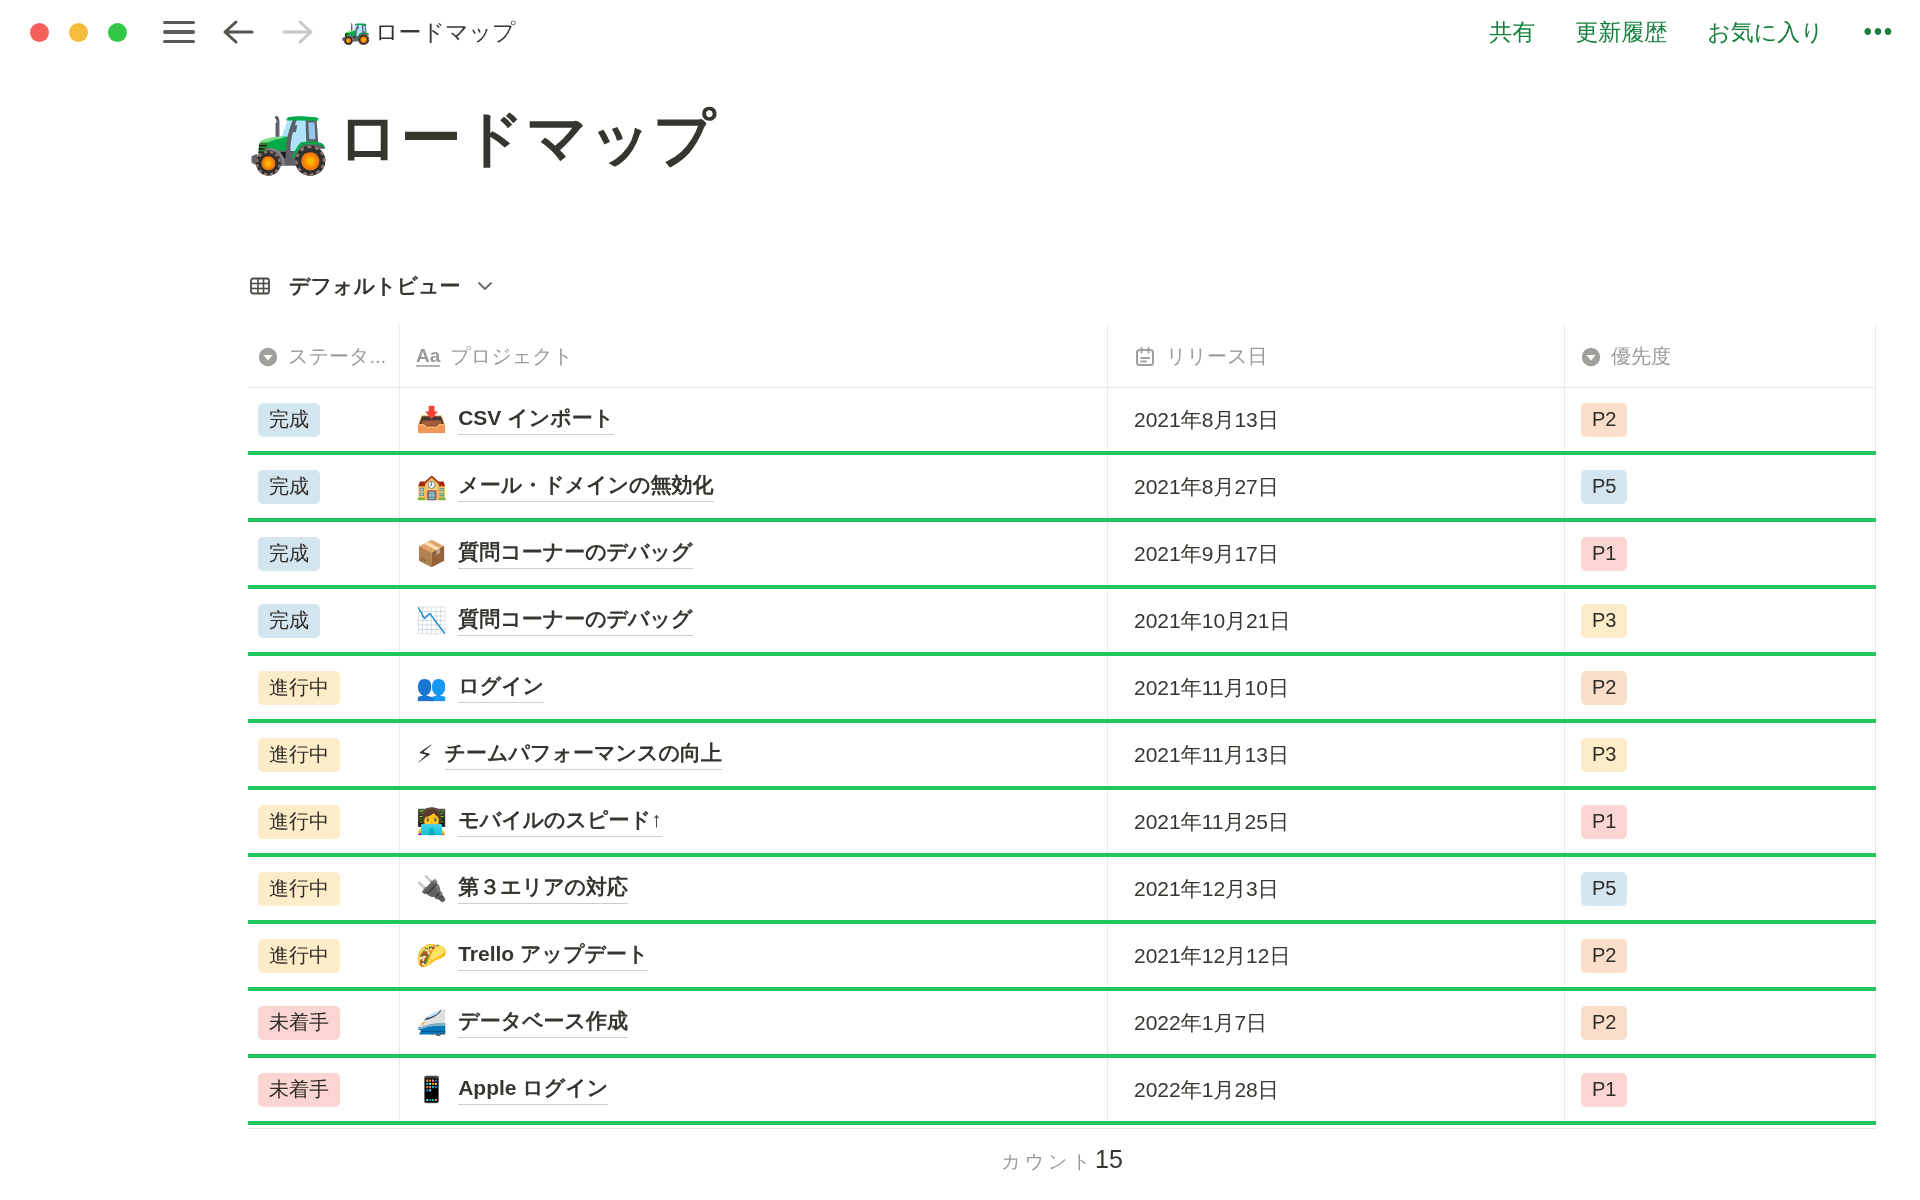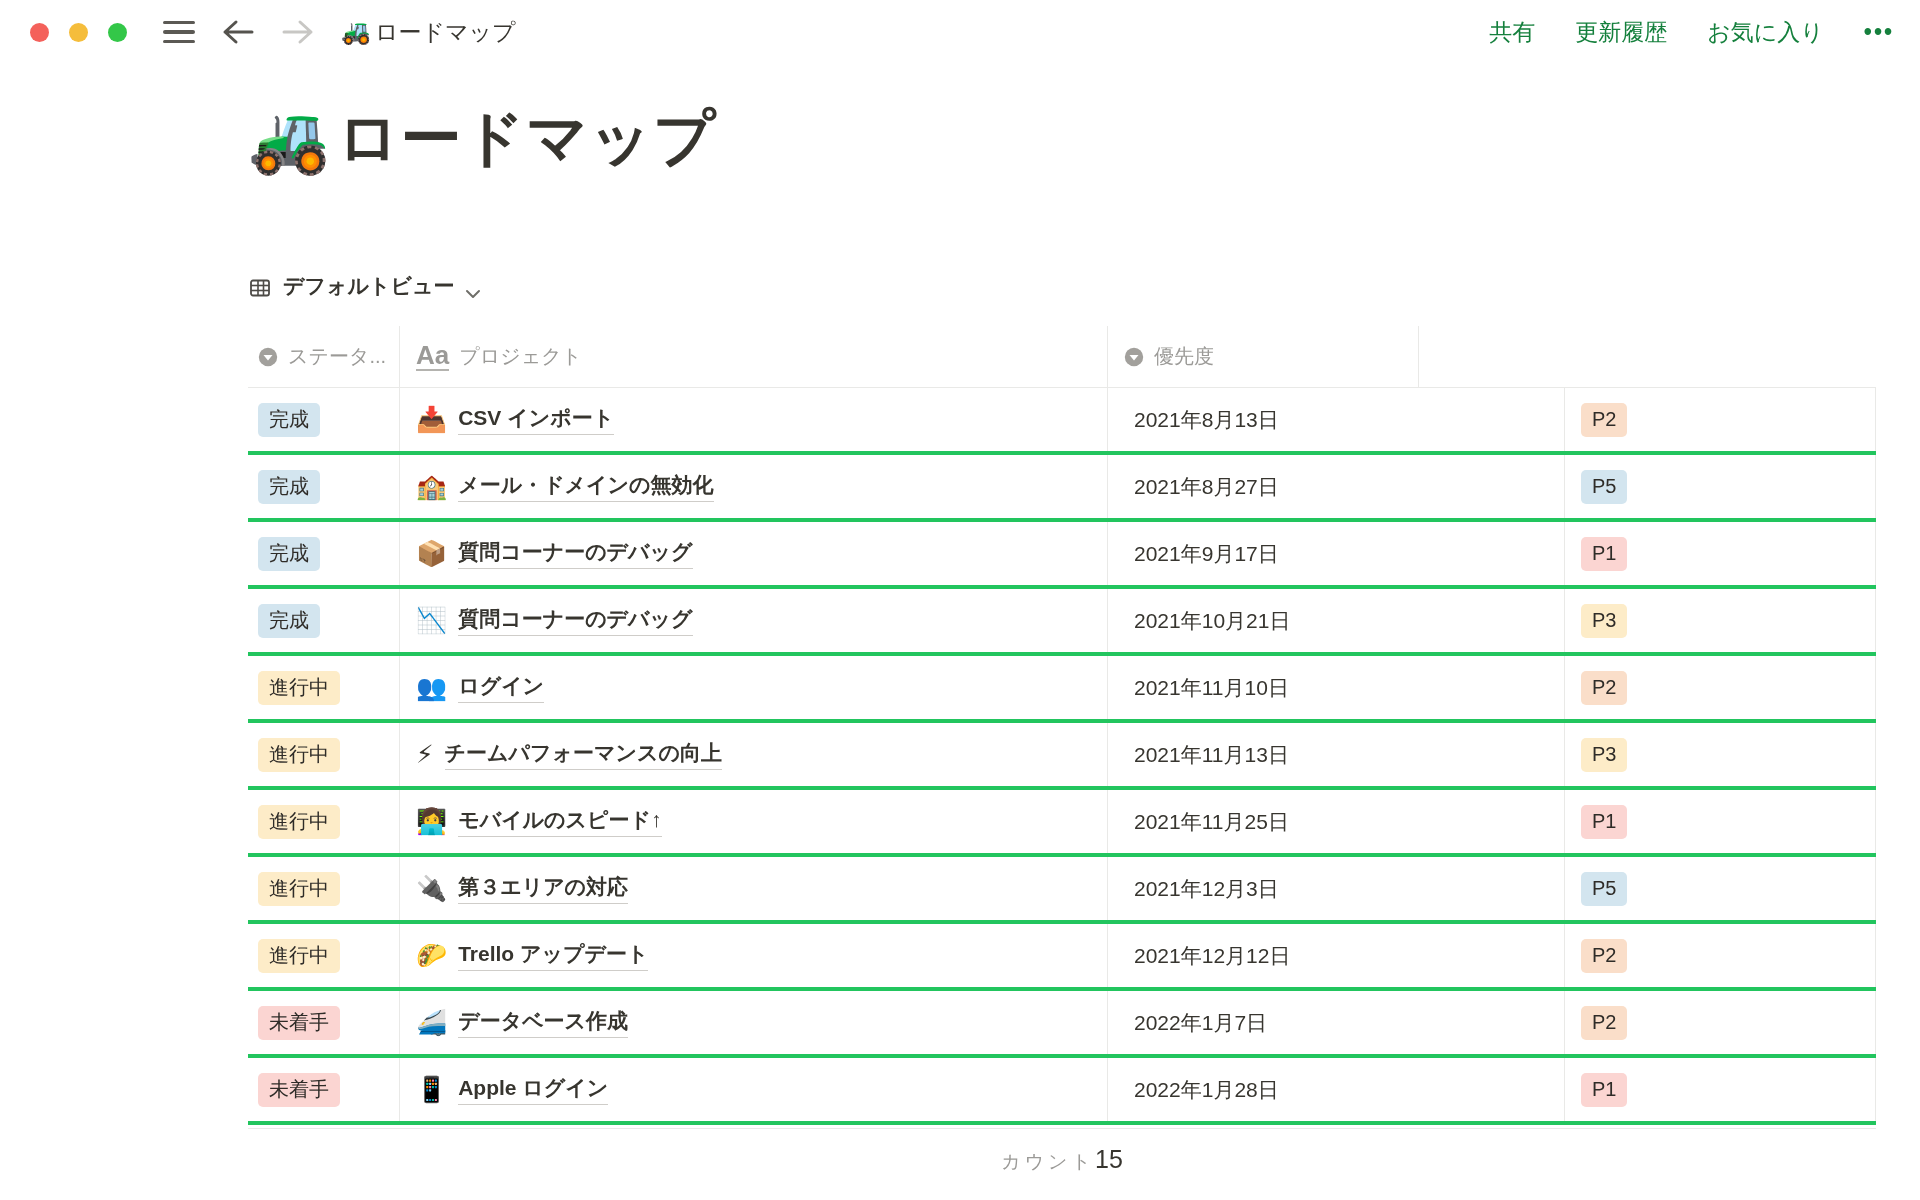--- a/index.html
+++ b/index.html
@@ -23,21 +23,21 @@
   .more { font-size:22px; letter-spacing:2px; color:#37352F; font-weight:700; }
 
   
   main { padding:0 0 0 248px; }
   .page-title { margin-top:34px; font-size:61px; font-weight:700; letter-spacing:1px;
     display:flex; align-items:center; color:#37352F; }
   .page-title .emoji { font-size:66px; margin-right:6px; }
 
   .collection-header { margin-top:92px; display:flex; align-items:center; gap:26px; }
   .collection-header h2 { font-size:29px; font-weight:700; letter-spacing:0.5px; }
-  .view-select { display:flex; align-items:flex-end; gap:11px; cursor:pointer; }
+  .view-select { display:flex; align-items:center; gap:17px; cursor:pointer; }
   .view-select .vlabel { font-size:21px; font-weight:600; color:#37352F; }
 
   
   .table { margin-top:26px; width:1628px; font-size:21px; }
   .thead { display:flex; height:62px; border-bottom:1px solid #E9E9E7; color:#9B9A97; }
   .hcell { display:flex; align-items:center; gap:10px; font-size:20px;
     border-right:1px solid #E9E9E7; cursor:pointer; }
   .cell  { display:flex; align-items:center; border-right:1px solid #E9E9E7; }
   .col-status   { width:152px; padding-left:10px; }
   .col-project  { width:708px; padding-left:16px; }
@@ -51,21 +51,21 @@
     cursor:pointer; white-space:nowrap; }
   .date-val { color:#37352F; }
   .table-end { border-top:1px solid #E9E9E7; margin-top:3px; width:1628px; }
   .tfoot { width:1628px; display:flex; justify-content:center; align-items:baseline;
     padding:16px 0 0 0; }
   .count-label { color:#9B9A97; font-size:19px; letter-spacing:4px; }
   .count-value { color:#37352F; font-size:25px; }
 
   
   .sel-icon { width:20px; height:20px; flex:0 0 auto; }
-  .aa-glyph { font-size:26px; font-weight:600; color:#9B9A97;
+  .aa-glyph { font-size:19px; font-weight:600; color:#9B9A97;
     border-bottom:2px solid #B4B3AF; line-height:1.05; }
   svg { display:block; }
 </style>
 </head>
 <body>
 
 <header class="topbar">
   <div class="traffic">
     <span class="tl red"></span>
     <span class="tl yellow"></span>
@@ -128,20 +128,30 @@
         <svg class="sel-icon" viewBox="0 0 20 20">
           <circle cx="10" cy="10" r="9.2" fill="#A2A09C"></circle>
           <path d="M5.5 8 h9 L10 13.5 z" fill="#ffffff"></path>
         </svg>
         <span>ステータ...</span>
       </div>
       <div class="hcell col-project">
         <span class="aa-glyph">Aa</span>
         <span>プロジェクト</span>
       </div>
+      <div class="hcell col-date">
+        <svg width="22" height="22" viewBox="0 0 22 22">
+          <rect x="3" y="4" width="16" height="15" rx="2.5" fill="none" stroke="#A2A09C" stroke-width="2"></rect>
+          <line x1="7.5" y1="2" x2="7.5" y2="6.5" stroke="#A2A09C" stroke-width="2" stroke-linecap="round"></line>
+          <line x1="14.5" y1="2" x2="14.5" y2="6.5" stroke="#A2A09C" stroke-width="2" stroke-linecap="round"></line>
+          <line x1="7" y1="12" x2="15" y2="12" stroke="#A2A09C" stroke-width="2" stroke-linecap="round"></line>
+          <line x1="7" y1="15.5" x2="12" y2="15.5" stroke="#A2A09C" stroke-width="2" stroke-linecap="round"></line>
+        </svg>
+        <span>リリース日</span>
+      </div>
       <div class="hcell col-priority">
         <svg class="sel-icon" viewBox="0 0 20 20">
           <circle cx="10" cy="10" r="9.2" fill="#A2A09C"></circle>
           <path d="M5.5 8 h9 L10 13.5 z" fill="#ffffff"></path>
         </svg>
         <span>優先度</span>
       </div>
     </div>
 
     <div id="tbody">

